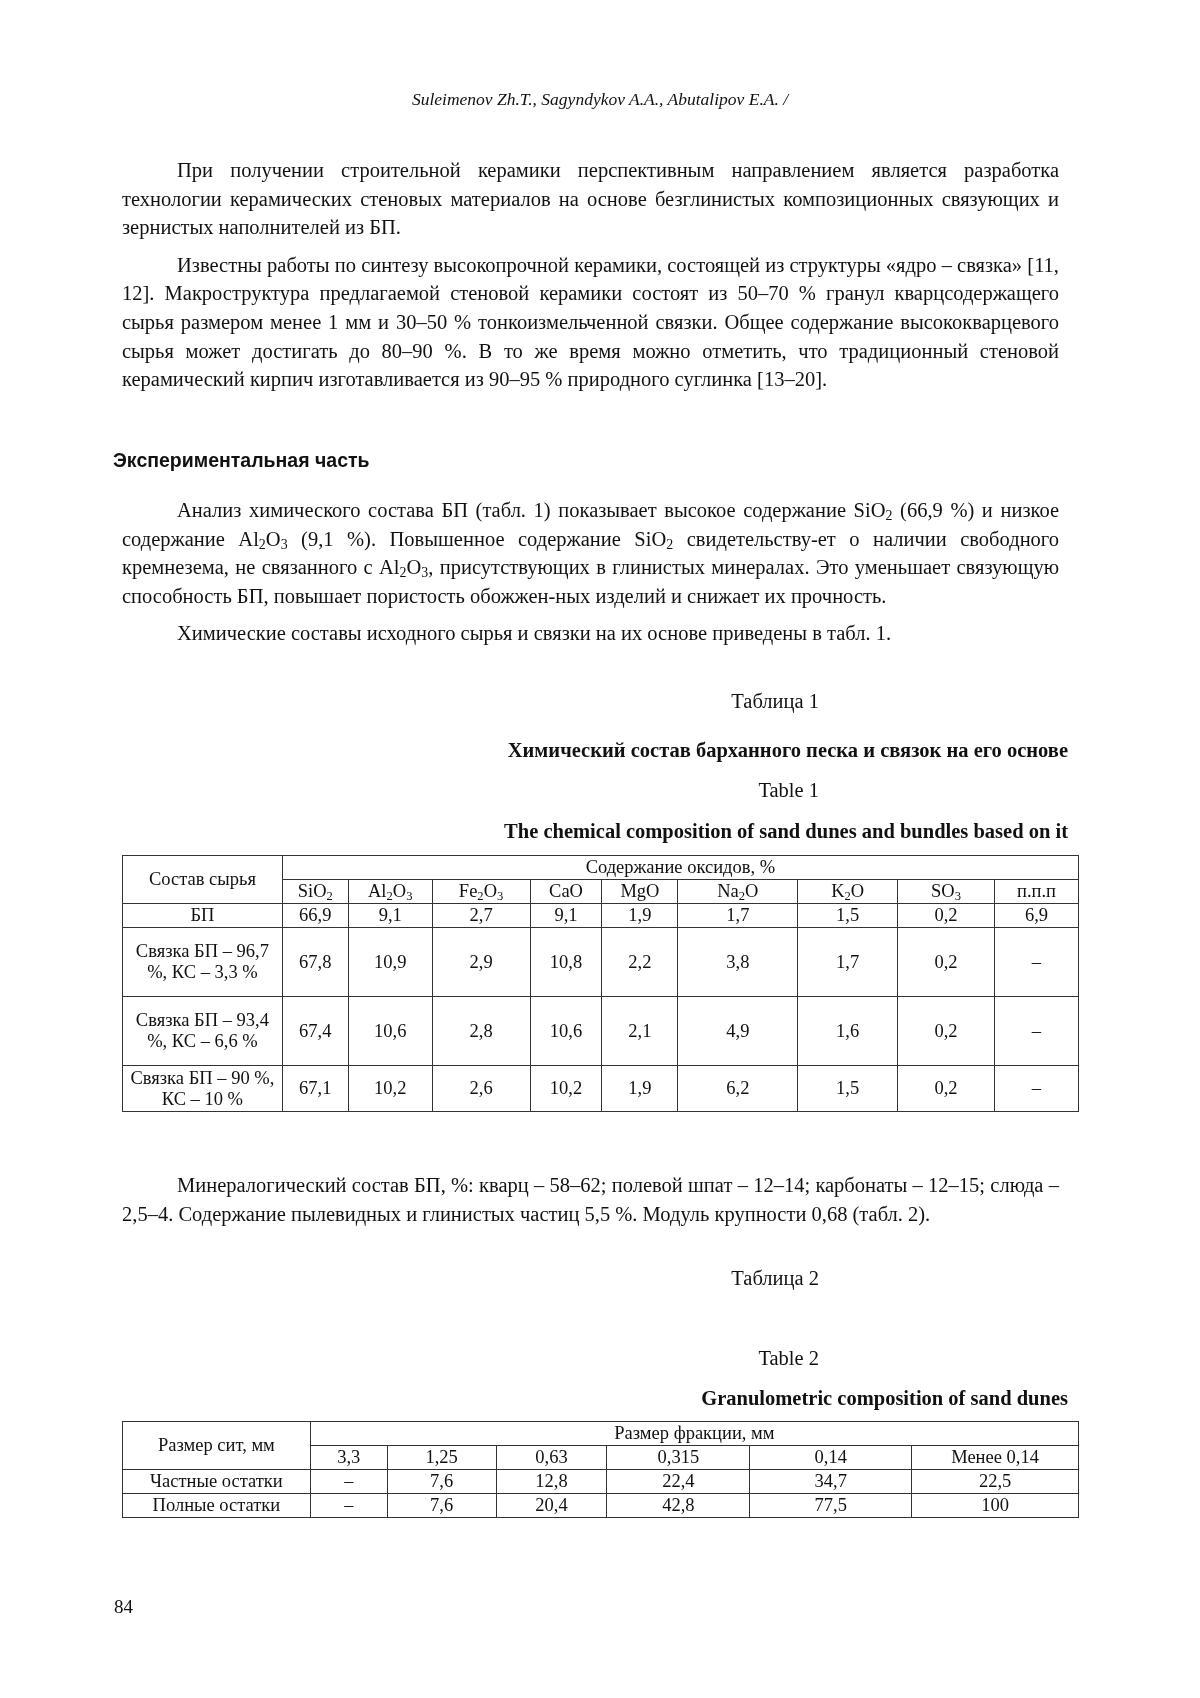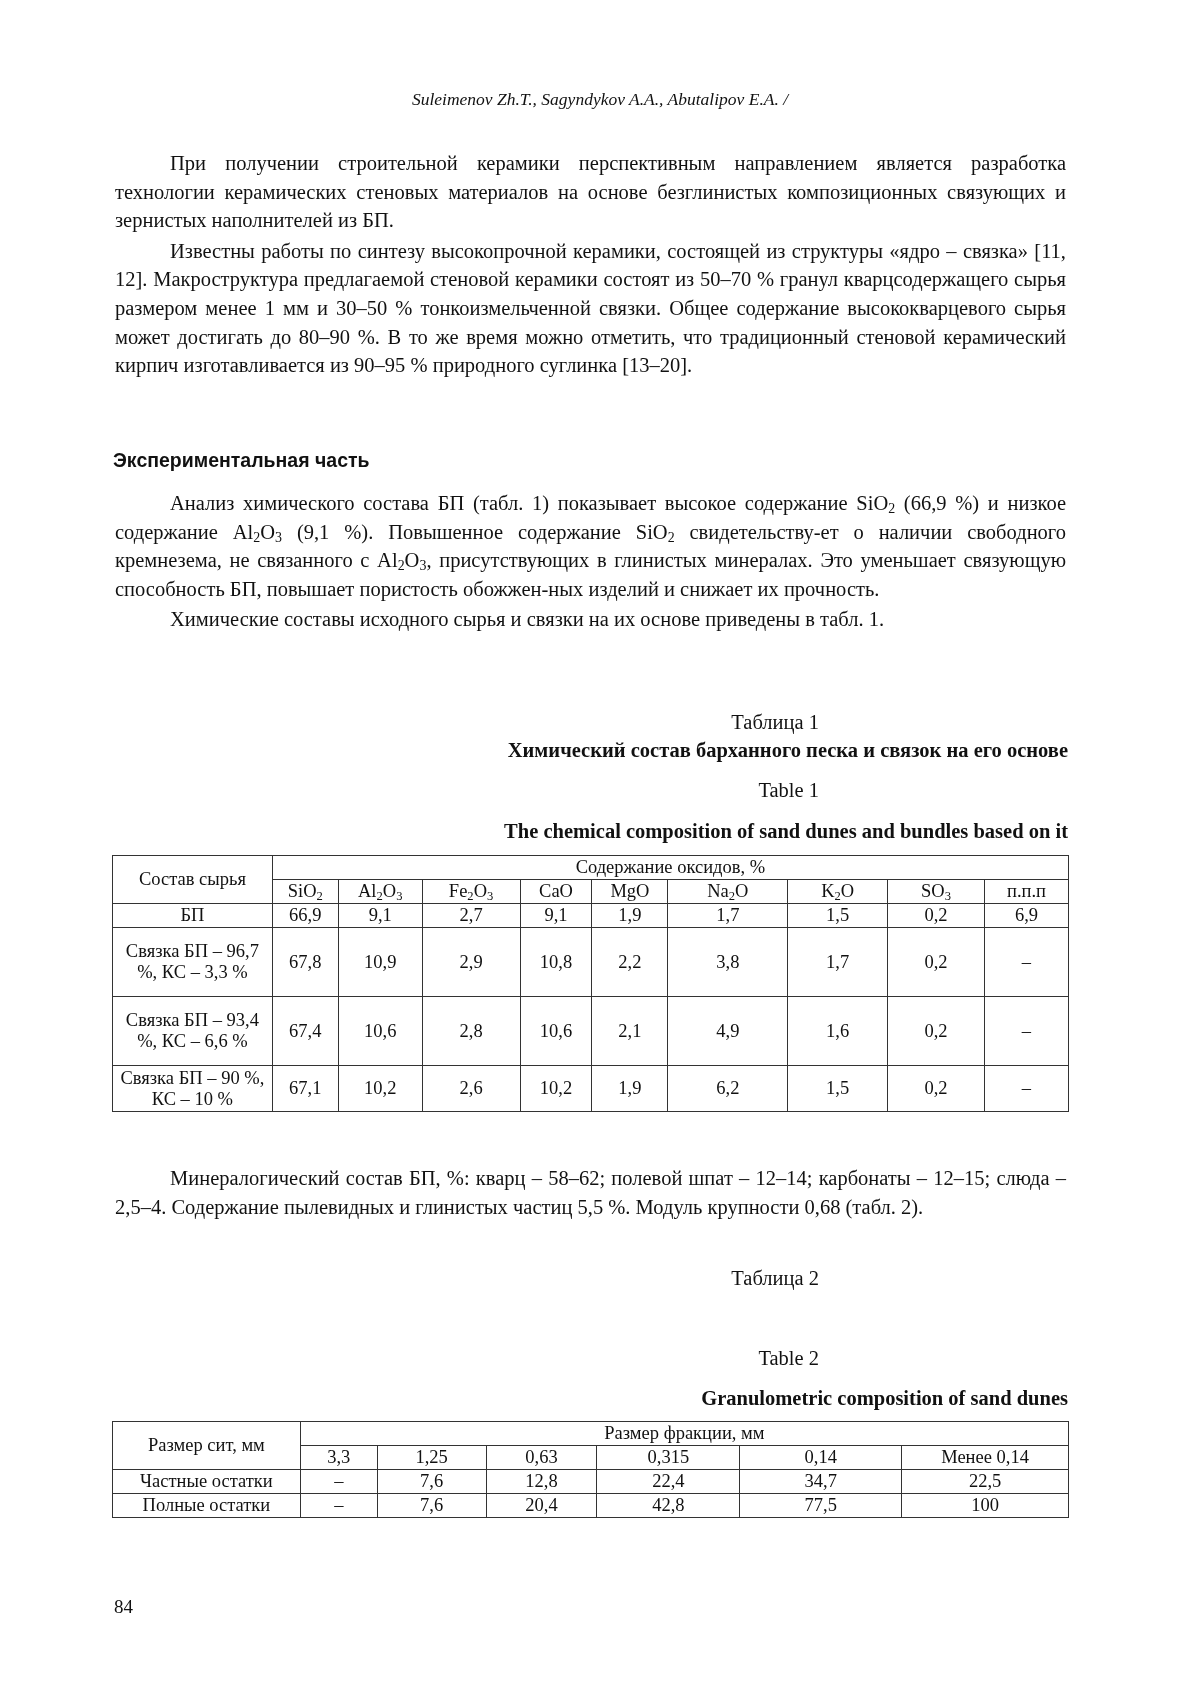--- a/index.html
+++ b/index.html
@@ -3,27 +3,27 @@
 <meta charset="utf-8">
 <style>
   html, body { margin: 0; padding: 0; background: #ffffff; }
   body { width: 1200px; height: 1698px; position: relative; overflow: hidden;
          font-family: "Liberation Serif", serif; color: #111; }
   .page { position: absolute; left: 0; top: 0; width: 952px; height: 1698px; }
   .running-head { position: absolute; left: 0; width: 1200px; top: 87px; text-align: center;
                   font-style: italic; font-size: 17.5px; line-height: 24px; }
   .body-text { position: absolute; left: 113px; width: 955px; font-size: 20.5px; line-height: 28.6px;
                text-align: justify; }
-  .para { margin: 2px; text-indent: 55px; text-align: justify; }
+  .para { margin: 9px; text-indent: 55px; text-align: justify; }
   .para.last-left { text-align-last: left; }
   .section-heading { position: absolute; left: 113px; top: 447px; font-family: "Liberation Sans", sans-serif;
                      font-weight: bold; font-size: 19.5px; line-height: 26px; margin: 0; }
   .caption-right { position: absolute; right: 133px; font-size: 20.5px; line-height: 26px; }
   .caption-center { position: absolute; left: 113px; width: 955px; text-align: right; font-size: 20.5px; line-height: 26px; font-weight: bold; }
-  table.data { position: absolute; left: 112px; border-collapse: collapse; font-size: 18.5px; line-height: 21px; }
+  table.data { position: absolute; left: 122px; border-collapse: collapse; font-size: 18.5px; line-height: 21px; }
   table.data td { border: 1.5px solid #333; text-align: center; vertical-align: middle; padding: 0 2px; }
   .sub { font-size: 0.68em; vertical-align: -0.25em; line-height: 0; }
   .page-number { position: absolute; left: 114px; top: 1596px; font-size: 19px; }
 </style>
 </head>
 <body>
 
 <div class="page">
 
   <div class="running-head">
@@ -35,21 +35,21 @@
     <p class="para last-left">Известны работы по синтезу высокопрочной керамики, состоящей из структуры «ядро – связка» [11, 12]. Макроструктура предлагаемой стеновой керамики состоят из 50–70 % гранул кварцсодержащего сырья размером менее 1 мм и 30–50 % тонкоизмельченной связки. Общее содержание высококварцевого сырья может достигать до 80–90 %. В то же время можно отметить, что традиционный стеновой керамический кирпич изготавливается из 90–95 % природного суглинка [13–20].</p>
   </div>
 
   <h2 class="section-heading">Экспериментальная часть</h2>
 
   <div class="body-text" style="top:487px;">
     <p class="para last-left"><span>Анализ химического состава БП (табл. 1) показывает высокое содержание SiO</span><span class="sub">2</span><span> (66,9 %) и низкое содержание Al</span><span class="sub">2</span><span>O</span><span class="sub">3</span><span> (9,1 %). Повышенное содержание SiO</span><span class="sub">2</span><span> свидетельству-ет о наличии свободного кремнезема, не связанного с Al</span><span class="sub">2</span><span>O</span><span class="sub">3</span><span>, присутствующих в глинистых минералах. Это уменьшает связующую способность БП, повышает пористость обожжен-ных изделий и снижает их прочность.</span></p>
     <p class="para last-left">Химические составы исходного сырья и связки на их основе приведены в табл. 1.</p>
   </div>
 
-  <div class="caption-right" style="top:709px;">Таблица 1</div>
+  <div class="caption-right" style="top:688px;">Таблица 1</div>
   <div class="caption-center" style="top:737px;">Химический состав барханного песка и связок на его основе</div>
   <div class="caption-right" style="top:777px;">Table 1</div>
   <div class="caption-center" style="top:818px;">The chemical composition of sand dunes and bundles based on it</div>
 
   <table class="data" id="table1" style="top:855px; width:957px;">
     <colgroup>
       <col style="width:160px">
         <col style="width:66px">
         <col style="width:84px">
         <col style="width:98px">

